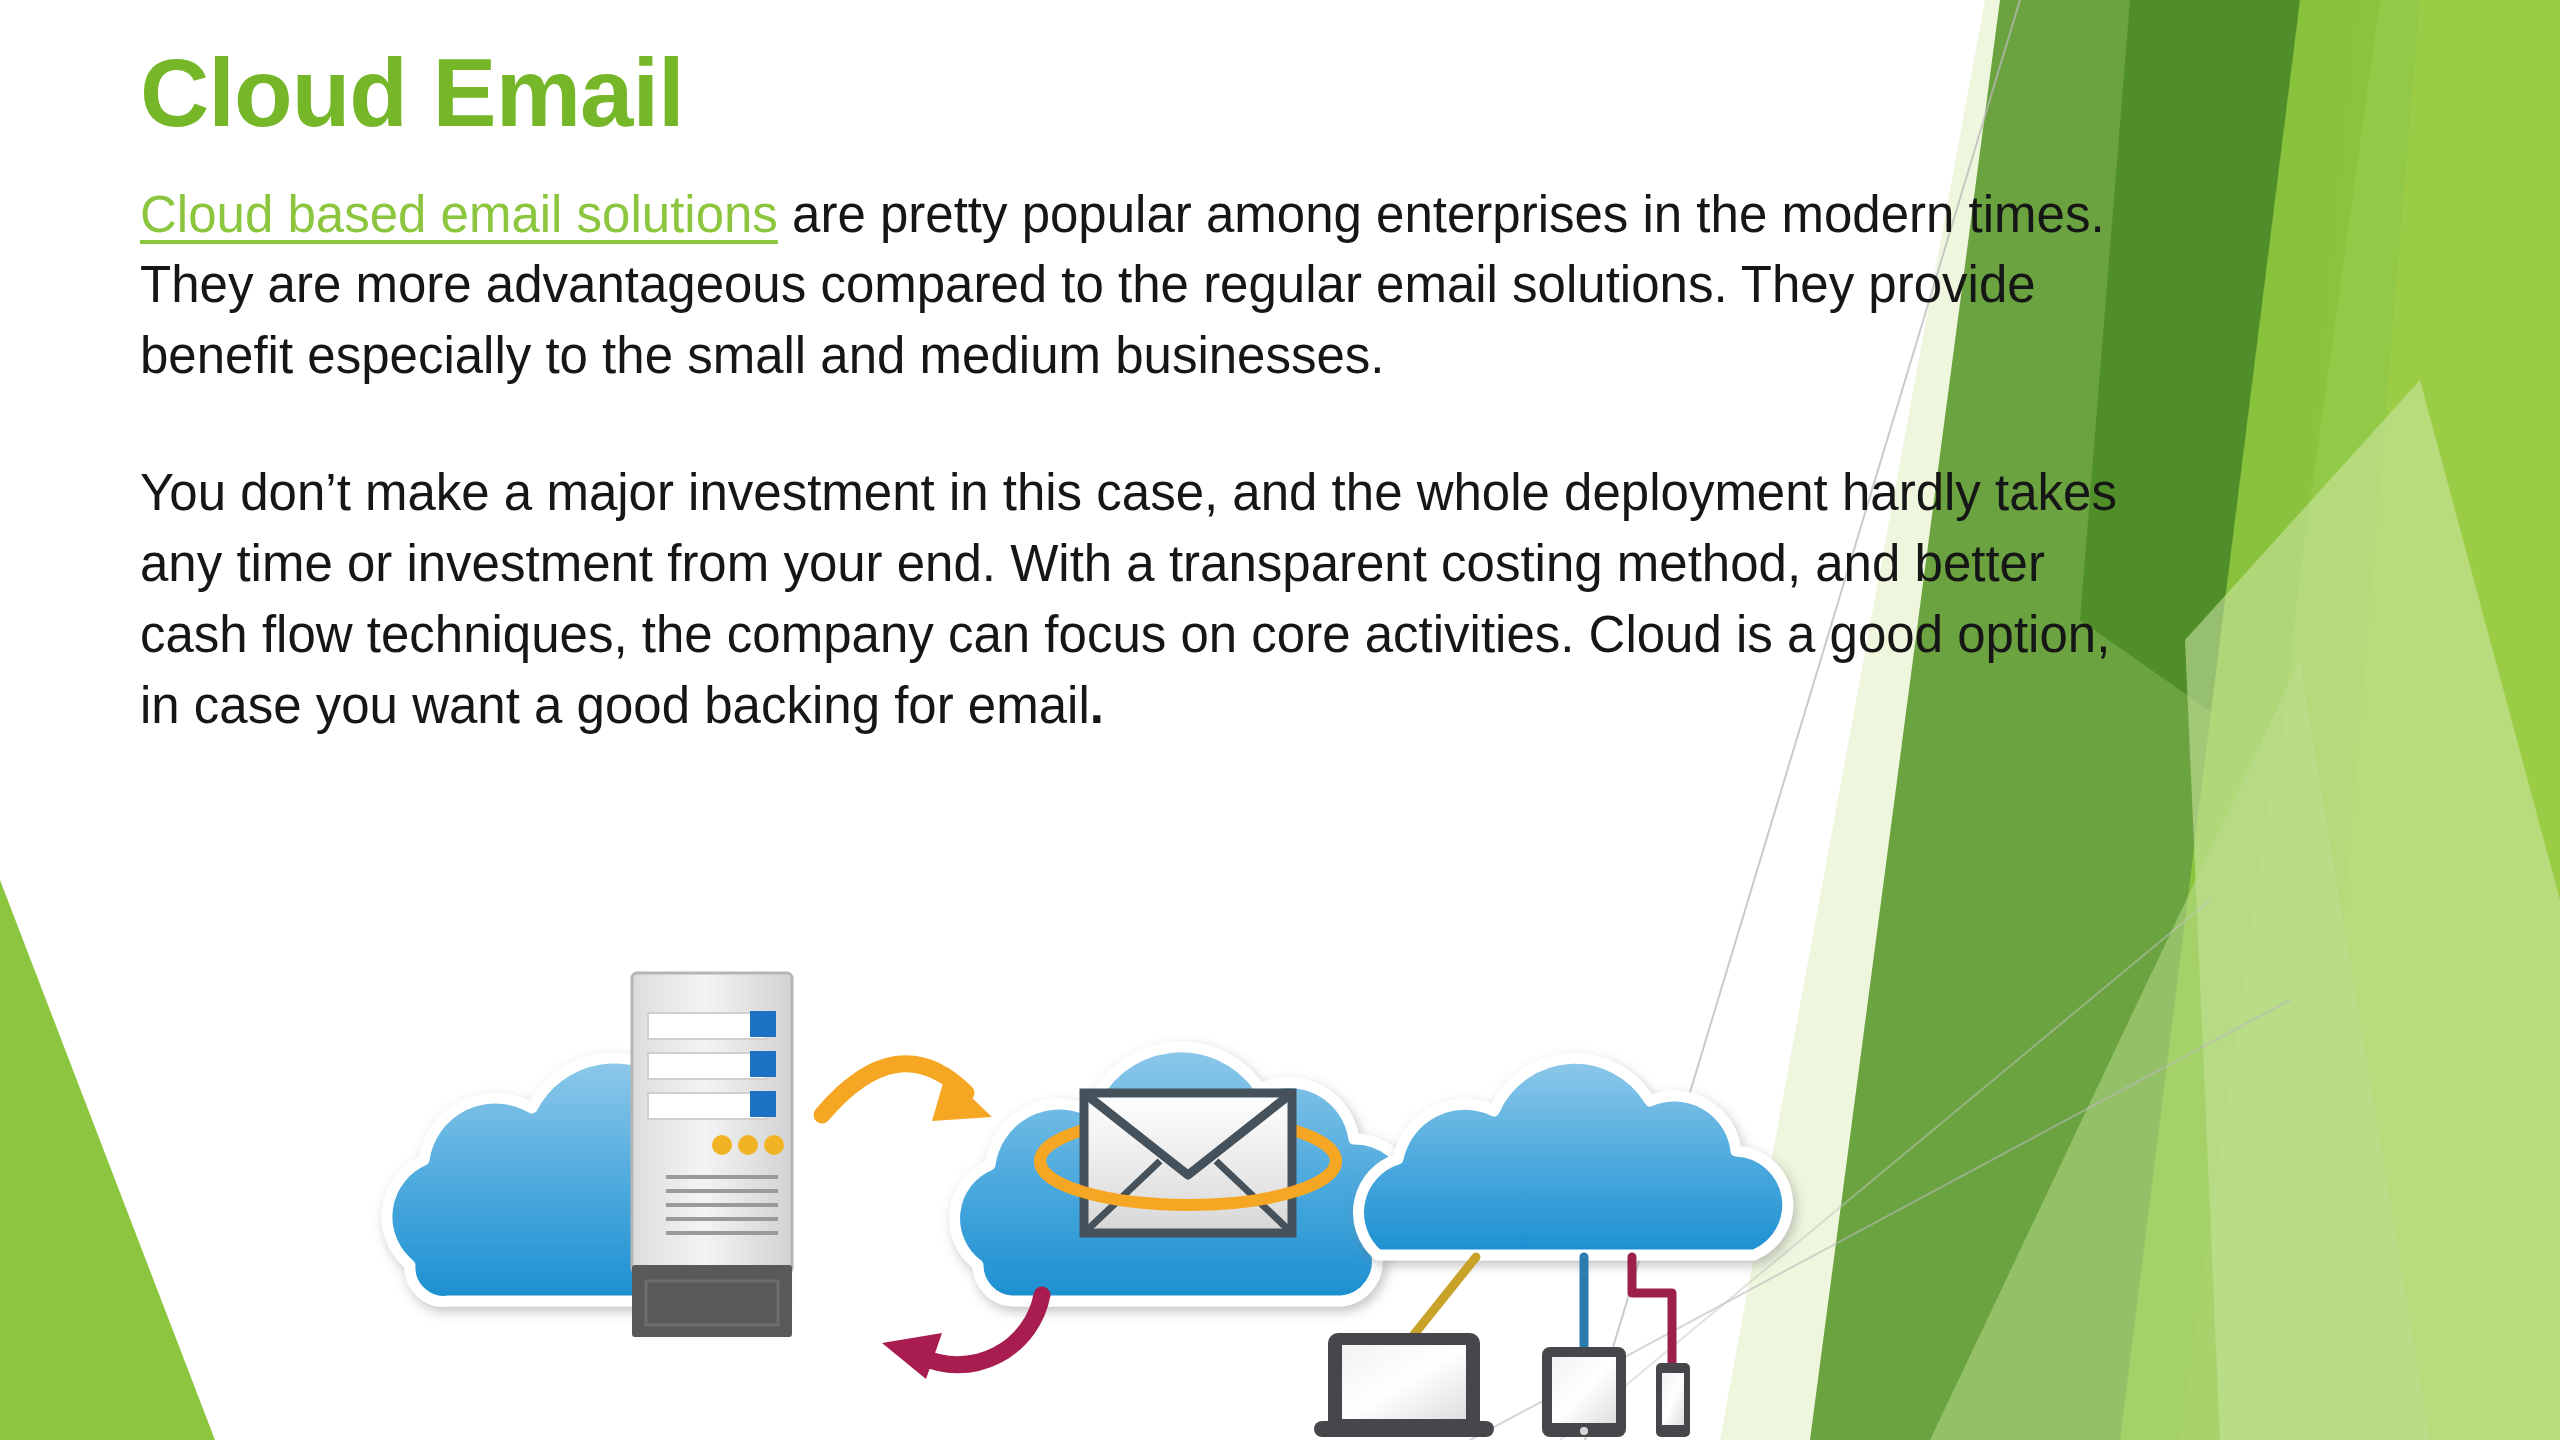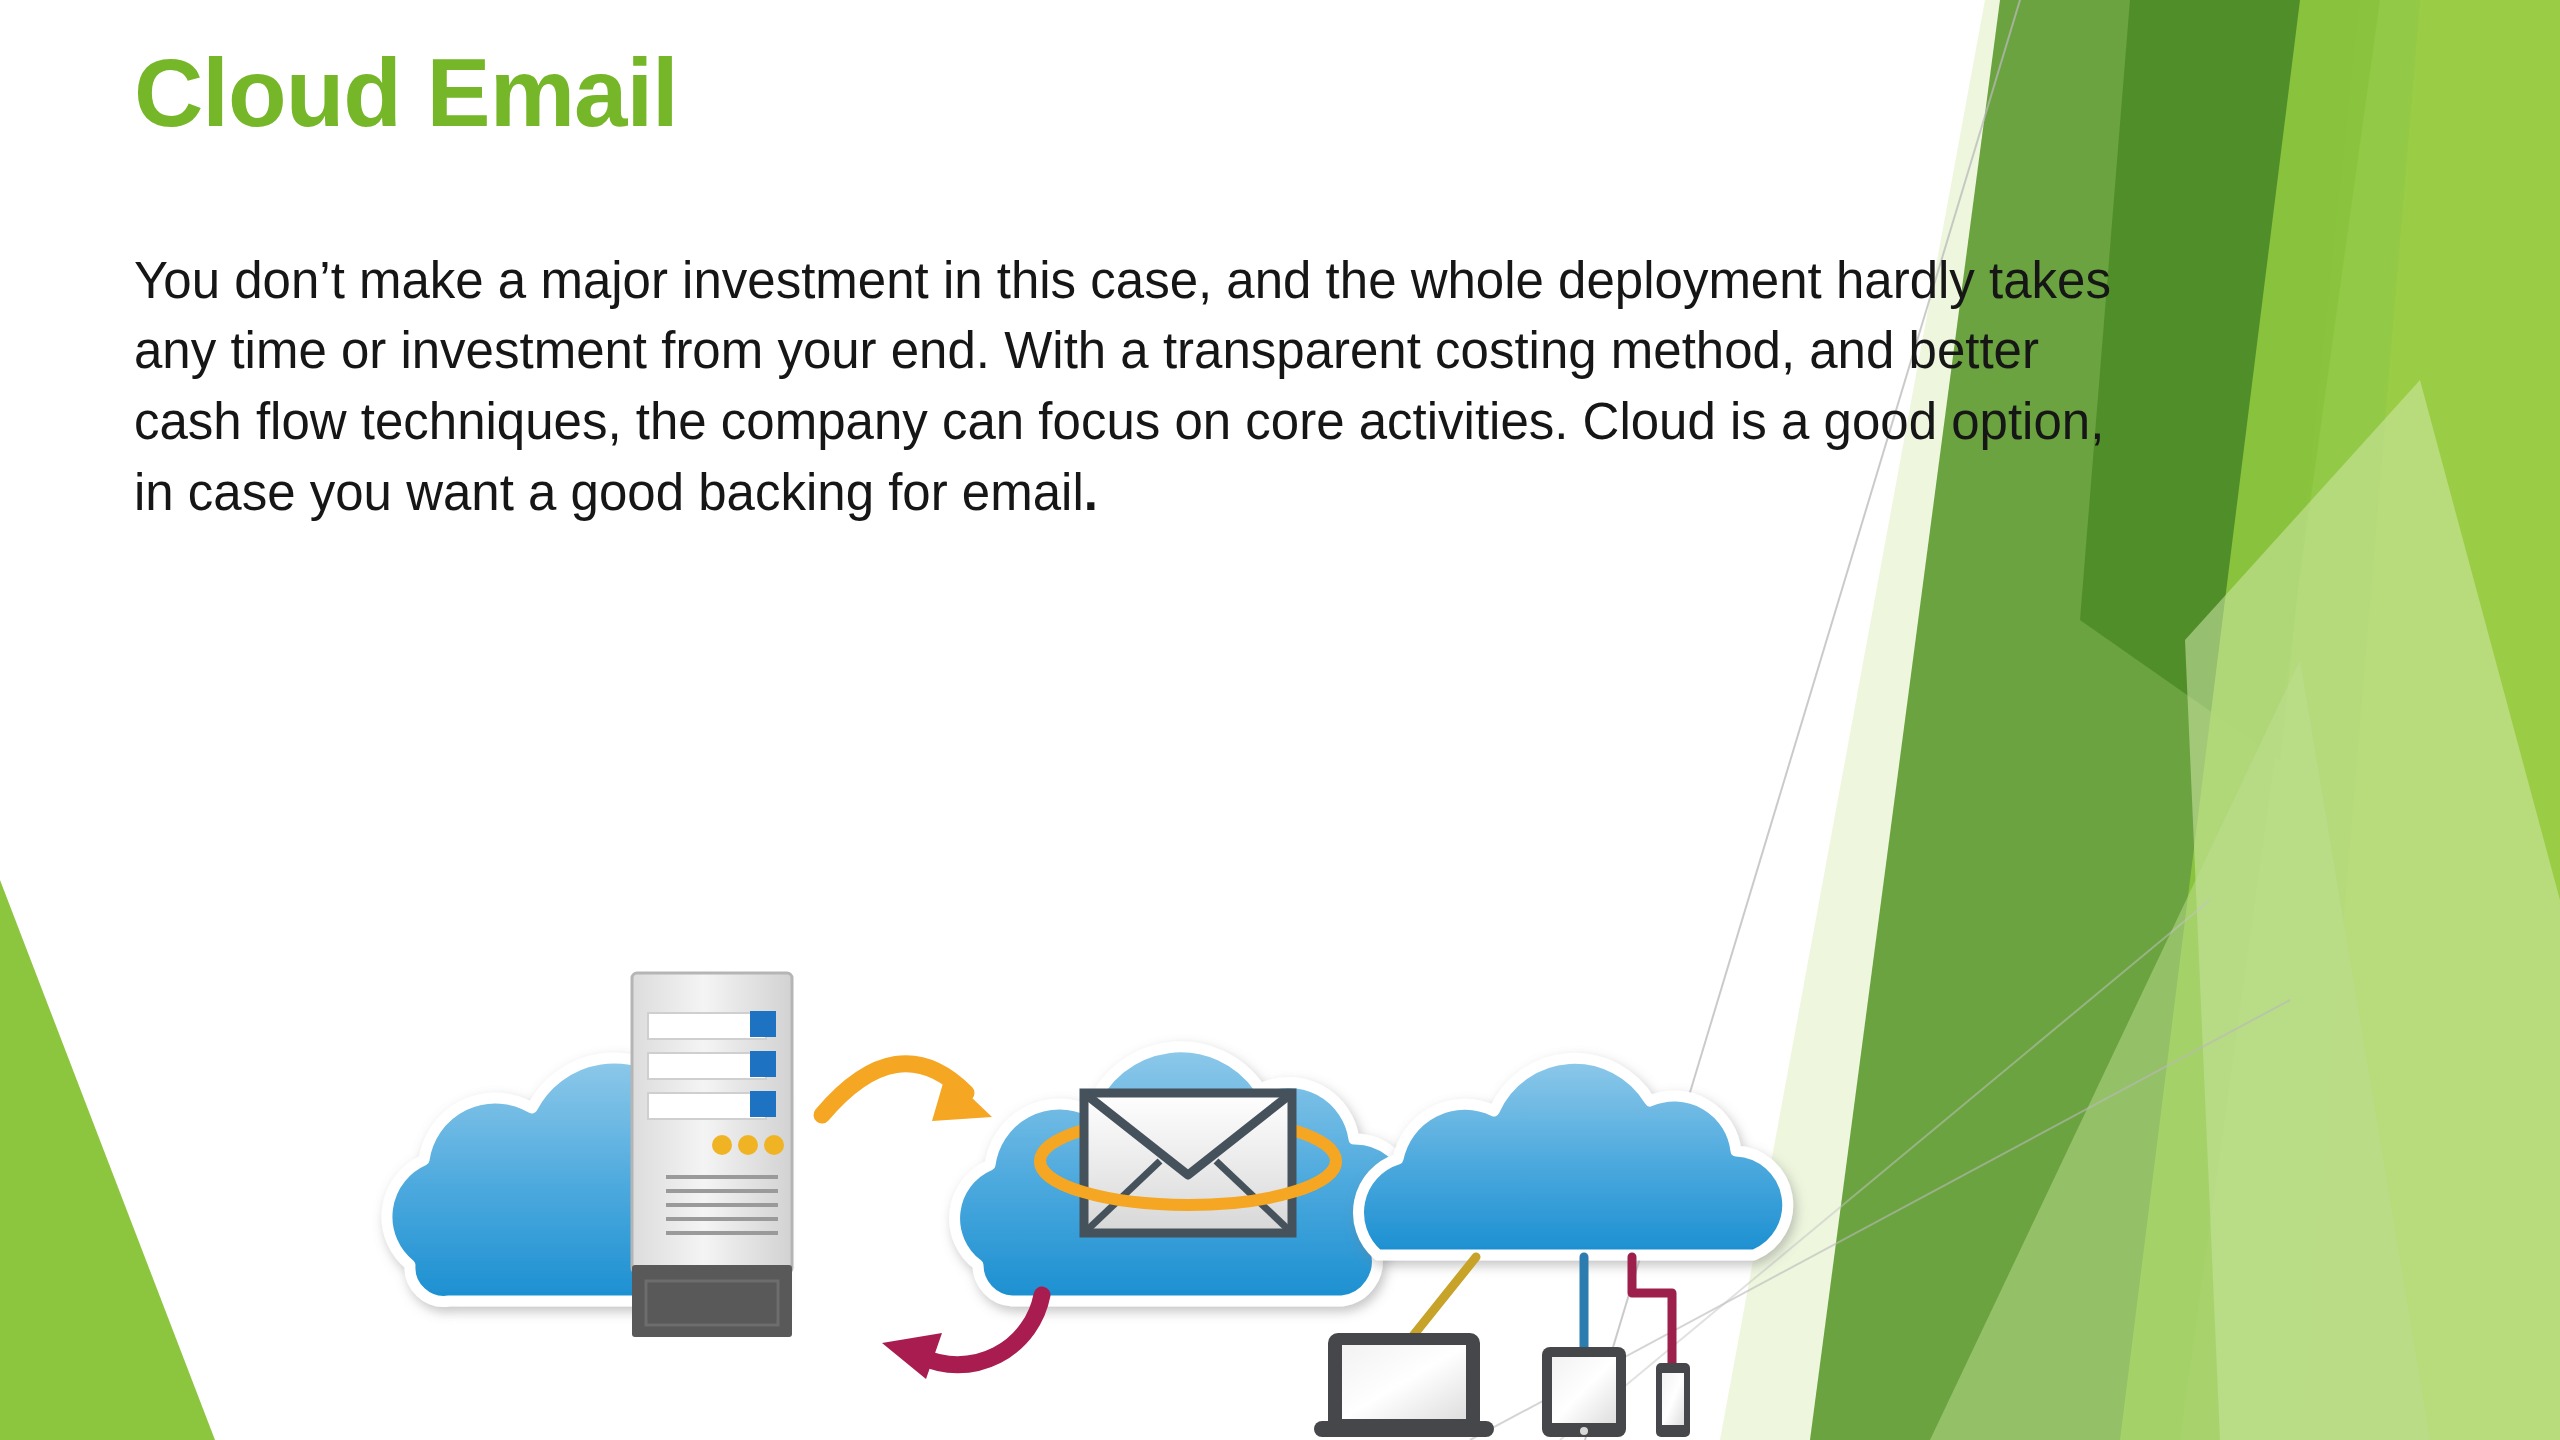--- a/index.html
+++ b/index.html
@@ -21,21 +21,21 @@
   
   .deco-layer {
     position: absolute;
     inset: 0;
     pointer-events: none;
   }
 
   
   .content {
     position: absolute;
-    left: 134px;
+    left: 140px;
     top: 40px;
     width: 2030px;
   }
   .slide-title {
     font-size: 96px;
     font-weight: bold;
     color: #76b729;
     letter-spacing: -1px;
     line-height: 1.1;
     margin: 0 0 34px 0;
@@ -88,20 +88,21 @@
       <line x1="2020" y1="0" x2="1585" y2="1440" stroke="#b9b9b9" stroke-width="2" opacity="0.75"></line>
       <line x1="2290" y1="1000" x2="1470" y2="1440" stroke="#b9b9b9" stroke-width="2" opacity="0.6"></line>
       <line x1="2210" y1="900" x2="1560" y2="1440" stroke="#c4c4c4" stroke-width="2" opacity="0.5"></line>
     </svg>
   </div>
 
   <div class="content">
     <h1 class="slide-title">Cloud Email</h1>
 
     <div class="body-block">
+      <p class="para"><a class="link">Cloud based email solutions</a><span> are pretty popular among enterprises in the modern times. They are more advantageous compared to the regular email solutions. They provide benefit especially to the small and medium businesses.</span></p>
 
       <div class="para-gap"></div>
 
       <p class="para"><span>You don’t make a major investment in this case, and the whole deployment hardly takes any time or investment from your end. With a transparent costing method, and better cash flow techniques, the company can focus on core activities. Cloud is a good option, in case you want a good backing for email</span><span class="bold-dot">.</span></p>
     </div>
   </div>
 
   <div class="illustration">
     <svg viewBox="0 0 1450 475">
       <defs>

